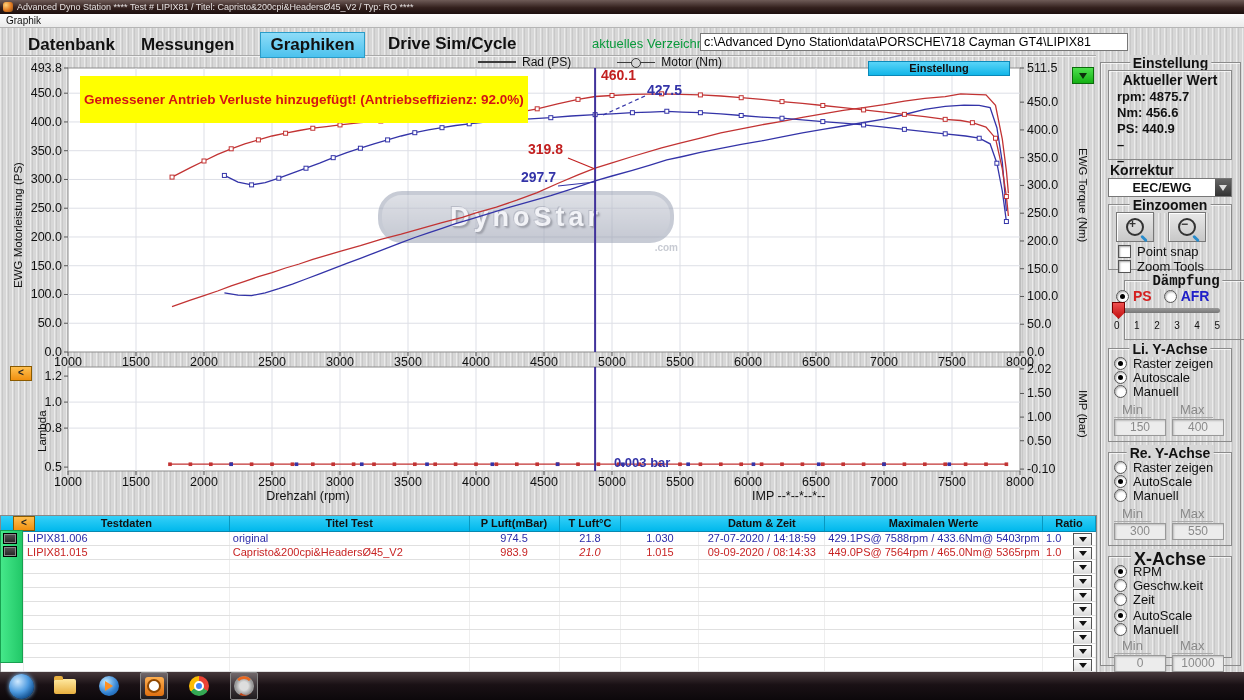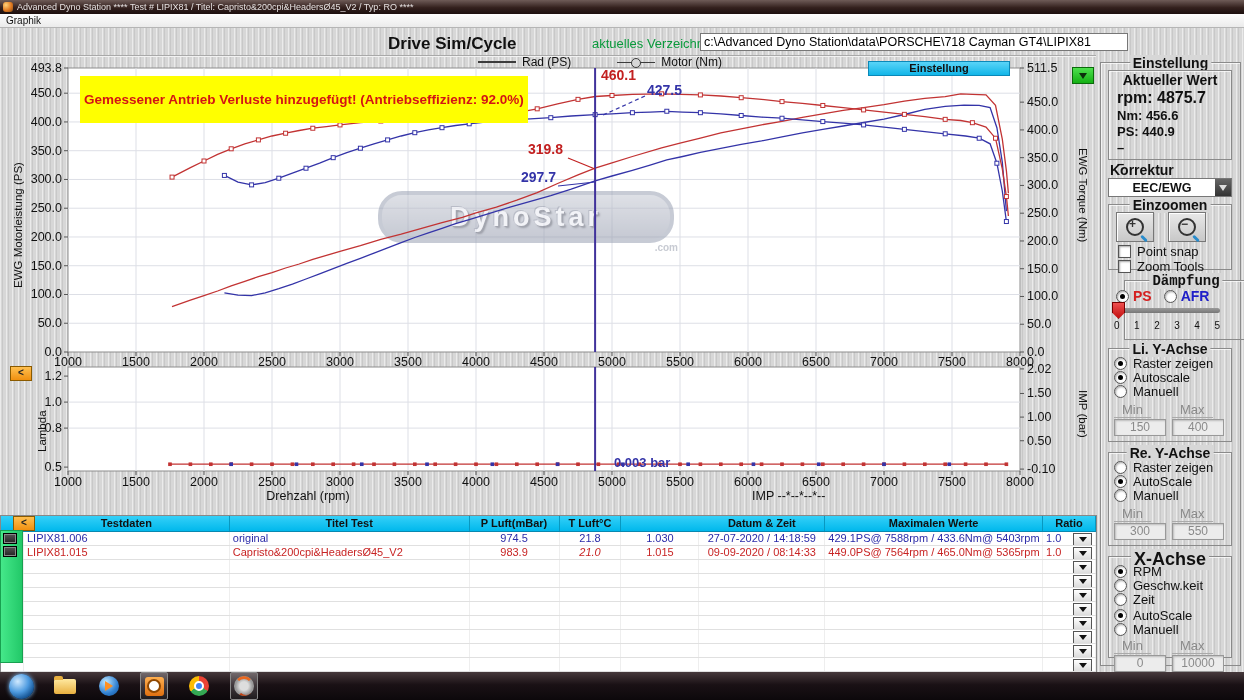--- a/index.html
+++ b/index.html
@@ -122,20 +122,25 @@
 
   <div class="titlebar">
     <span class="app-ico"></span>
     <span>Advanced Dyno Station  **** Test #  LIPIX81  /  Titel: Capristo&amp;200cpi&amp;HeadersØ45_V2  /  Typ: RO ****</span>
   </div>
 
   <div class="menubar">
     <span>Graphik</span>
   </div>
 
+  <div class="tabrow">
+    <span class="tab">Datenbank</span>
+    <span class="tab">Messungen</span>
+    <span class="tab active">Graphiken</span>
+  </div>
   <span class="tab-drive">Drive Sim/Cycle</span>
   <span class="dir-label">aktuelles Verzeichnis:</span>
   <input class="dir-input" value="c:\Advanced Dyno Station\data\PORSCHE\718 Cayman GT4\LIPIX81" style="">
 
   <div class="sepline"></div>
 
   <svg id="grid-layer" class="layer" width="1244" height="700">
       <rect x="68" y="68" width="952" height="284" fill="#ffffff" stroke="#8d8d8d"></rect>
       <line x1="136" y1="68" x2="136" y2="352" stroke="#dddfe6"></line>
       <line x1="204" y1="68" x2="204" y2="352" stroke="#dddfe6"></line>
@@ -601,21 +606,21 @@
       <span class="row-ico" style="top: 2px;"></span>
       <span class="row-ico" style="top: 15px;"></span>
     </div>
 
   <div id="panel">
       <div class="grp" style="left: 0px; top: 4px; width: 139px; height: 602px;">
         <span class="grp-title" style="font-size: 14px;">Einstellung</span>
       </div>
       <div class="grp" style="left: 8px; top: 12px; width: 122px; height: 88px;">
         <div style="text-align: center; font-weight: bold; font-size: 14px; margin-top: 1px;">Aktueller Wert</div>
-        <div style="font-weight: bold; font-size: 16px; margin: 1px 0px 0px 8px;">rpm: 4875.7</div>
+        <div style="font-weight: bold; font-size: 13px; margin: 1px 0px 0px 8px;">rpm: 4875.7</div>
         <div style="font-weight: bold; font-size: 13px; margin: 1px 0px 0px 8px;">Nm: 456.6</div>
         <div style="font-weight: bold; font-size: 13px; margin: 1px 0px 0px 8px;">PS: 440.9</div>
         <div style="font-weight: bold; font-size: 13px; margin: 1px 0px 0px 8px;">–</div>
         <div style="font-weight: bold; font-size: 13px; margin: 1px 0px 0px 8px;">–</div>
       </div>
       <div style="position: absolute; left: 10px; top: 104px; font-weight: bold; font-size: 14px;">Korrektur</div>
       <div class="combo" style="left: 8px; top: 120px; width: 122px;">
         <span class="combo-val">EEC/EWG</span>
         <span class="combo-arr"></span>
       </div>

